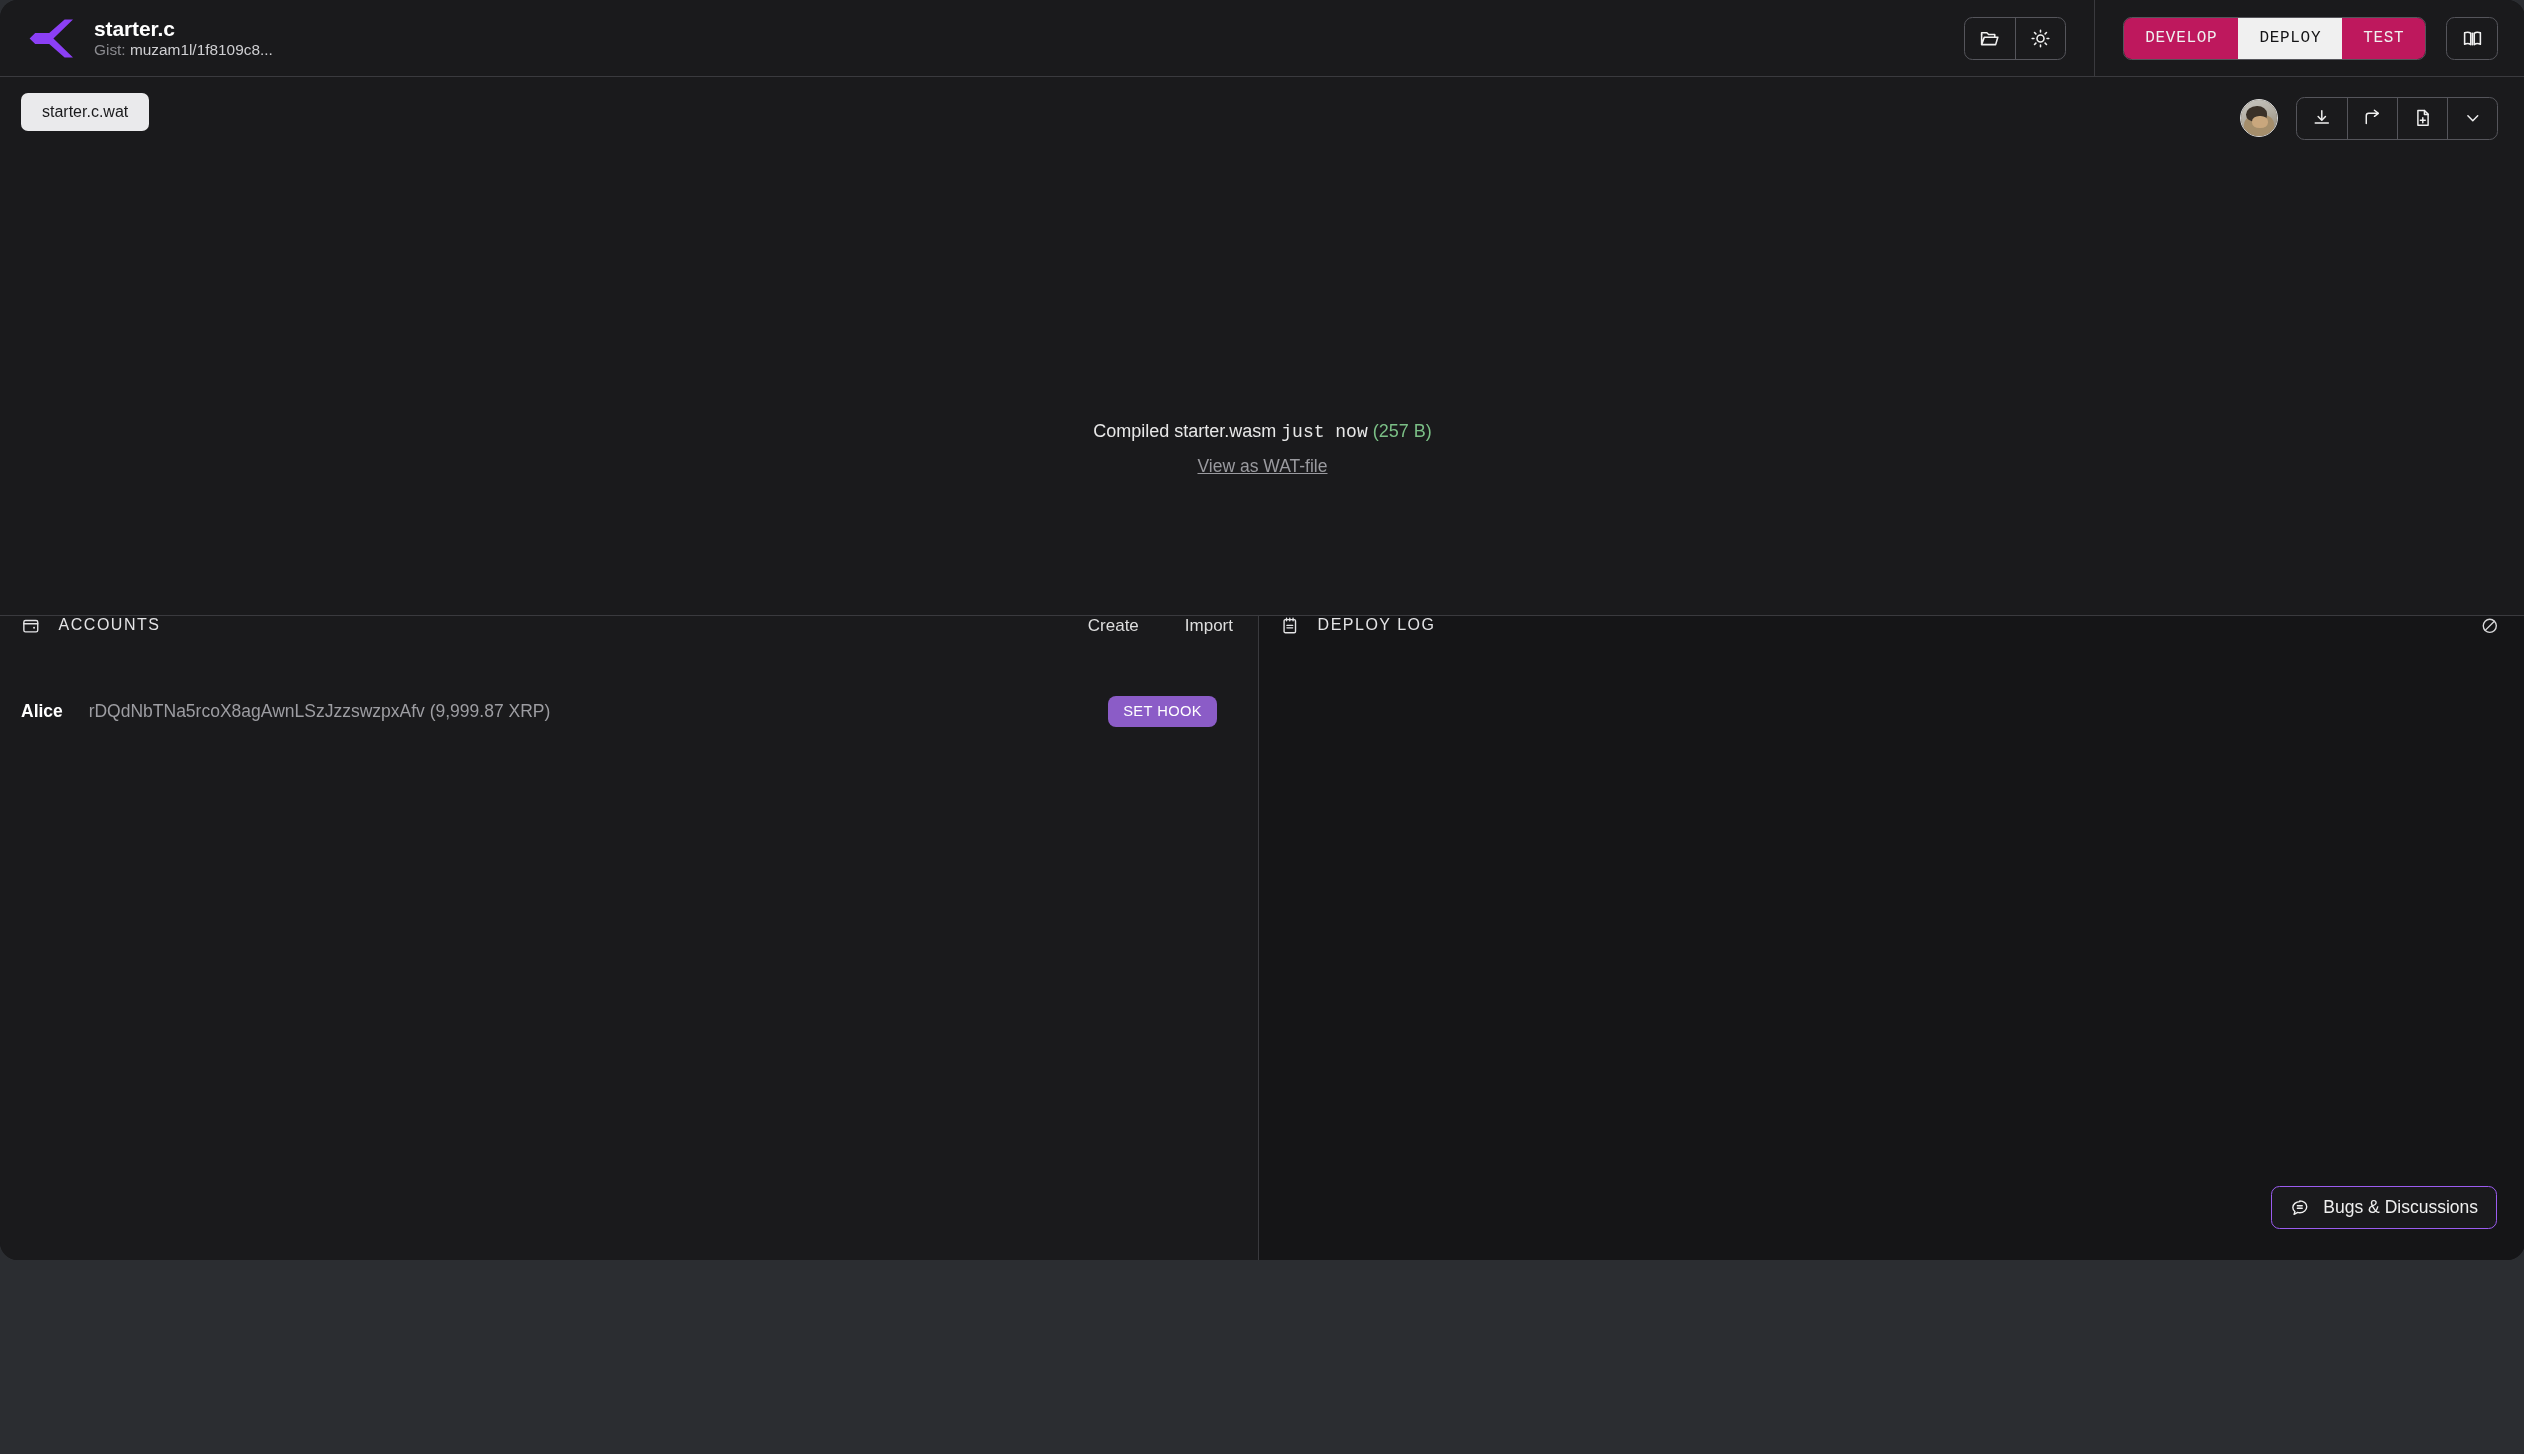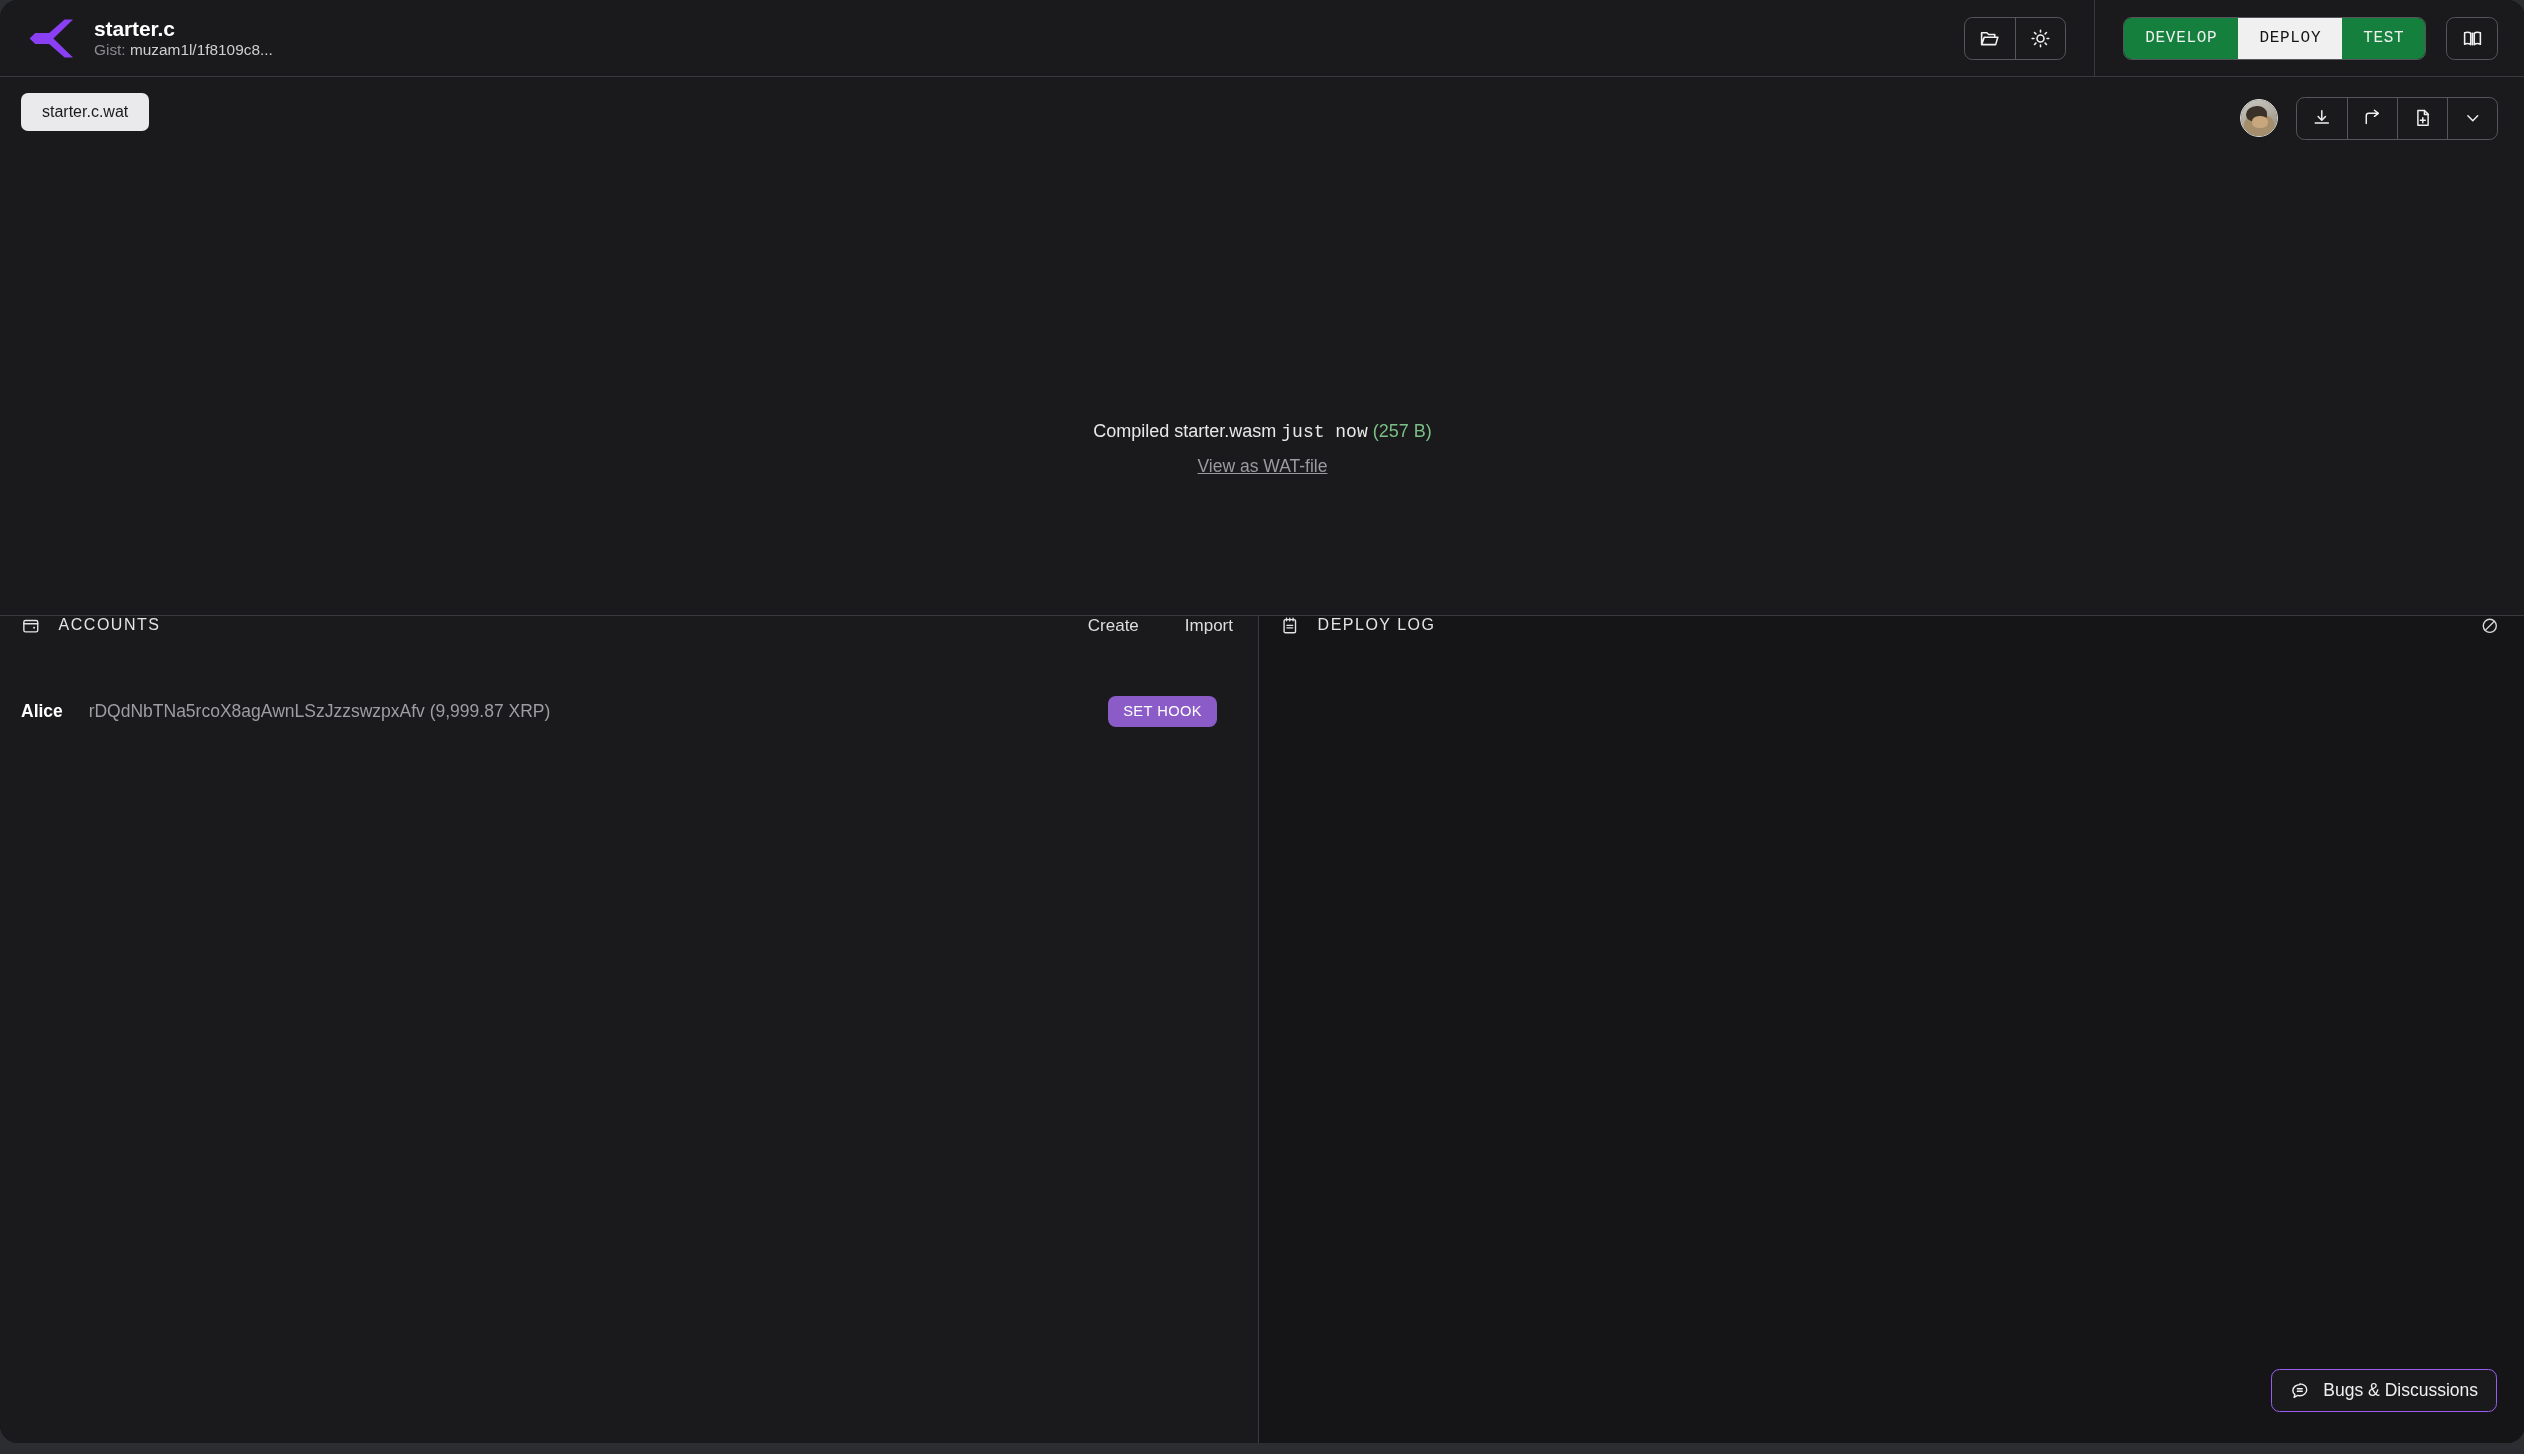--- a/index.html
+++ b/index.html
@@ -9,21 +9,21 @@
     width: 2525px;
     height: 1455px;
     overflow: hidden;
   }
   * { box-sizing: border-box; }
 
   .app {
     position: absolute;
     left: 0; top: 0;
     width: 2525px;
-    height: 1443px;
+    height: 1260px;
     background: #1a1a1c;
     border-radius: 18px;
     overflow: hidden;
     font-family: "Liberation Sans", sans-serif;
     color: #e8e8e8;
     display: flex;
     flex-direction: column;
   }
 
   
@@ -103,21 +103,21 @@
   }
   .seg-item {
     display: flex;
     align-items: center;
     justify-content: center;
     padding: 0 21px;
     font-family: "Liberation Mono", monospace;
     font-size: 16px;
     letter-spacing: 0.7px;
     color: #f0f0f0;
-    background: #15803d;
+    background: #be185d;
     cursor: pointer;
     white-space: nowrap;
   }
   .seg-item.active {
     background: #f0f0f0;
     color: #141416;
   }
   .tb-group.single { margin-left: 19.6px; }
 
   

